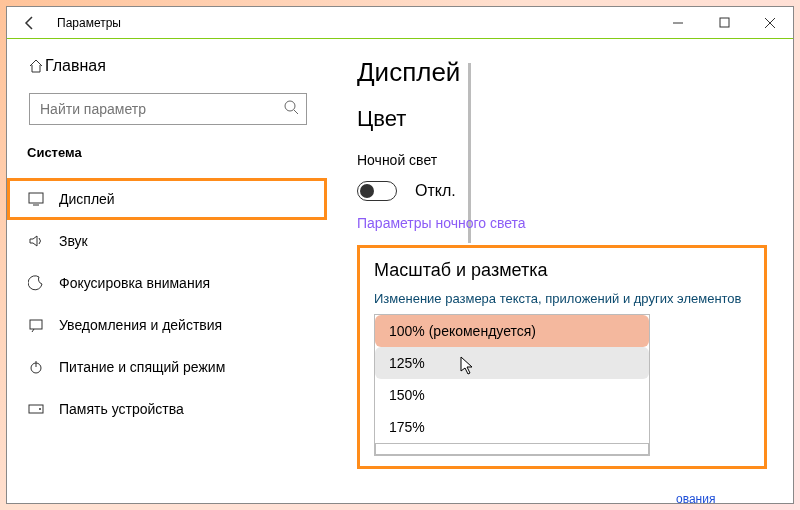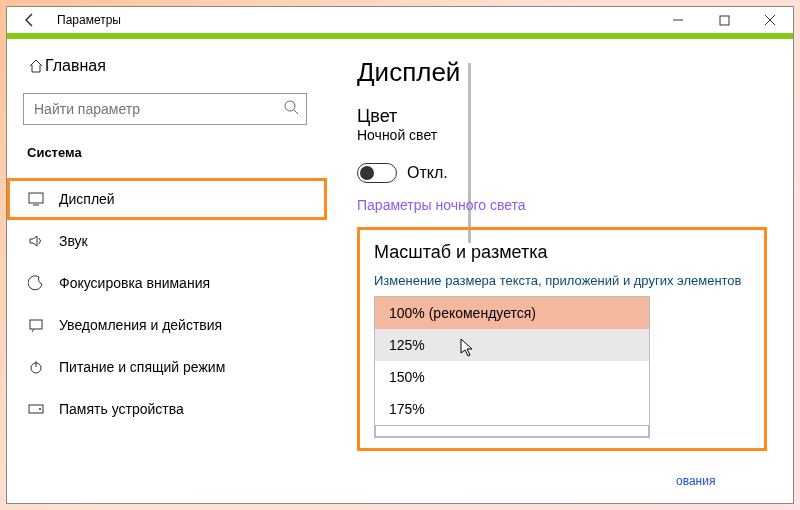--- a/index.html
+++ b/index.html
@@ -1,47 +1,47 @@
 <!DOCTYPE html>
 <html><head>
 <meta charset="utf-8">
 <style>
   * { box-sizing: border-box; margin: 0; padding: 0; font-family: "Segoe UI", Arial, sans-serif; }
   body { background: linear-gradient(135deg,#ffc399 0%, #ffe0d0 40%, #ffe0e0 100%); width:800px; height:510px; overflow:hidden; }
   .window { position:absolute; top:6px; left:6px; width:788px; height:498px; background:#ffffff; border:1px solid #888; display:flex; flex-direction:column; }
-  .titlebar { height:32px; background:#ffffff; display:flex; align-items:center; border-bottom:6px solid #84cc16; }
+  .titlebar { height:32px; background:#ffffff; display:flex; align-items:center; border-bottom:1px solid #84cc16; }
   .tb-back { width:46px; height:32px; display:flex; align-items:center; justify-content:center; color:#333; }
   .tb-title { flex:0 0 auto; font-size:12px; color:#000; padding-left:4px; }
   .tb-spacer { flex:1; }
   .tb-btn { width:46px; height:32px; display:flex; align-items:center; justify-content:center; color:#000; }
   .tb-btn svg, .tb-back svg { stroke:#333; fill:none; stroke-width:1; }
   .body { flex:1; display:flex; overflow:hidden; }
   .sidebar { width:320px; padding:8px 0 0 0; display:flex; flex-direction:column; }
   .home-row { display:flex; align-items:center; height:38px; padding:0 20px; }
-  .search-wrap { padding:8px 20px 14px 16px; }
+  .search-wrap { padding:8px 20px 14px 22px; }
   .search { width:100%; height:32px; border:1px solid #999; padding:0 32px 0 10px; font-size:14px; color:#666; background:#fff; }
   .search-wrap { position:relative; }
   .search-icon { position:absolute; right:28px; top:14px; color:#666; }
   .section-label { padding:6px 20px 18px 20px; font-size:13px; font-weight:600; color:#000; }
   .nav-item { display:flex; align-items:center; height:42px; padding:0 20px; gap:14px; font-size:14px; color:#000; }
   .nav-item.selected { outline:3px solid #ff8c1a; outline-offset:-3px; }
   .nav-icon { width:18px; display:flex; justify-content:center; color:#333; }
   .main { flex:1; padding:18px 26px 0 30px; overflow:hidden; position:relative; }
   .h1 { font-size:26px; font-weight:400; margin-bottom:18px; }
-  .h2 { font-size:18px; font-weight:400; margin-bottom:0; }
+  .h2 { font-size:22px; font-weight:400; margin-bottom:20px; }
   .h2b { font-size:18px; font-weight:400; }
-  .label-sm { font-size:14px; color:#000; margin-bottom:20px; }
-  .toggle-row { display:flex; align-items:center; gap:10px; margin-bottom:14px; }
+  .label-sm { font-size:14px; color:#000; margin-bottom:13px; }
+  .toggle-row { display:flex; align-items:center; gap:18px; margin-bottom:14px; }
   .toggle { width:40px; height:20px; border:1px solid #333; border-radius:10px; position:relative; background:#fff; }
   .toggle-knob { position:absolute; left:2px; top:2px; width:14px; height:14px; border-radius:50%; background:#333; }
   .link { color:#8b5cf6; font-size:14px; }
   .scale-box { border:3px solid #ff8c1a; padding:12px 14px 10px 14px; margin-top:14px; }
   .desc { font-size:13px; color:#0c4a6e; margin:10px 0 8px 0; }
   .dropdown { width:276px; border:1px solid #bbb; background:#fff; position:relative; }
-  .dd-opt { height:32px; display:flex; align-items:center; padding:0 14px; font-size:14px; }
+  .dd-opt { height:32px; display:flex; align-items:center; padding:0 14px; font-size:14px;border-radius:6px; }
   .dd-opt.sel { background:#f4b89e; }
   .dd-opt.hover { background:#e8e8e8; }
   .dd-track { height:12px; border:1px solid #bbb; margin-top:0px; }
   .link-behind { position:absolute; left:316px; top:244px; color:#1d4ed8; font-size:12px; }
   .cursor { position:absolute; pointer-events:none; }
   .vscroll { position:absolute; right:322px; top:56px; width:3px; height:180px; background:#bcbcbc; }
 </style>
 </head>
 <body>
 

